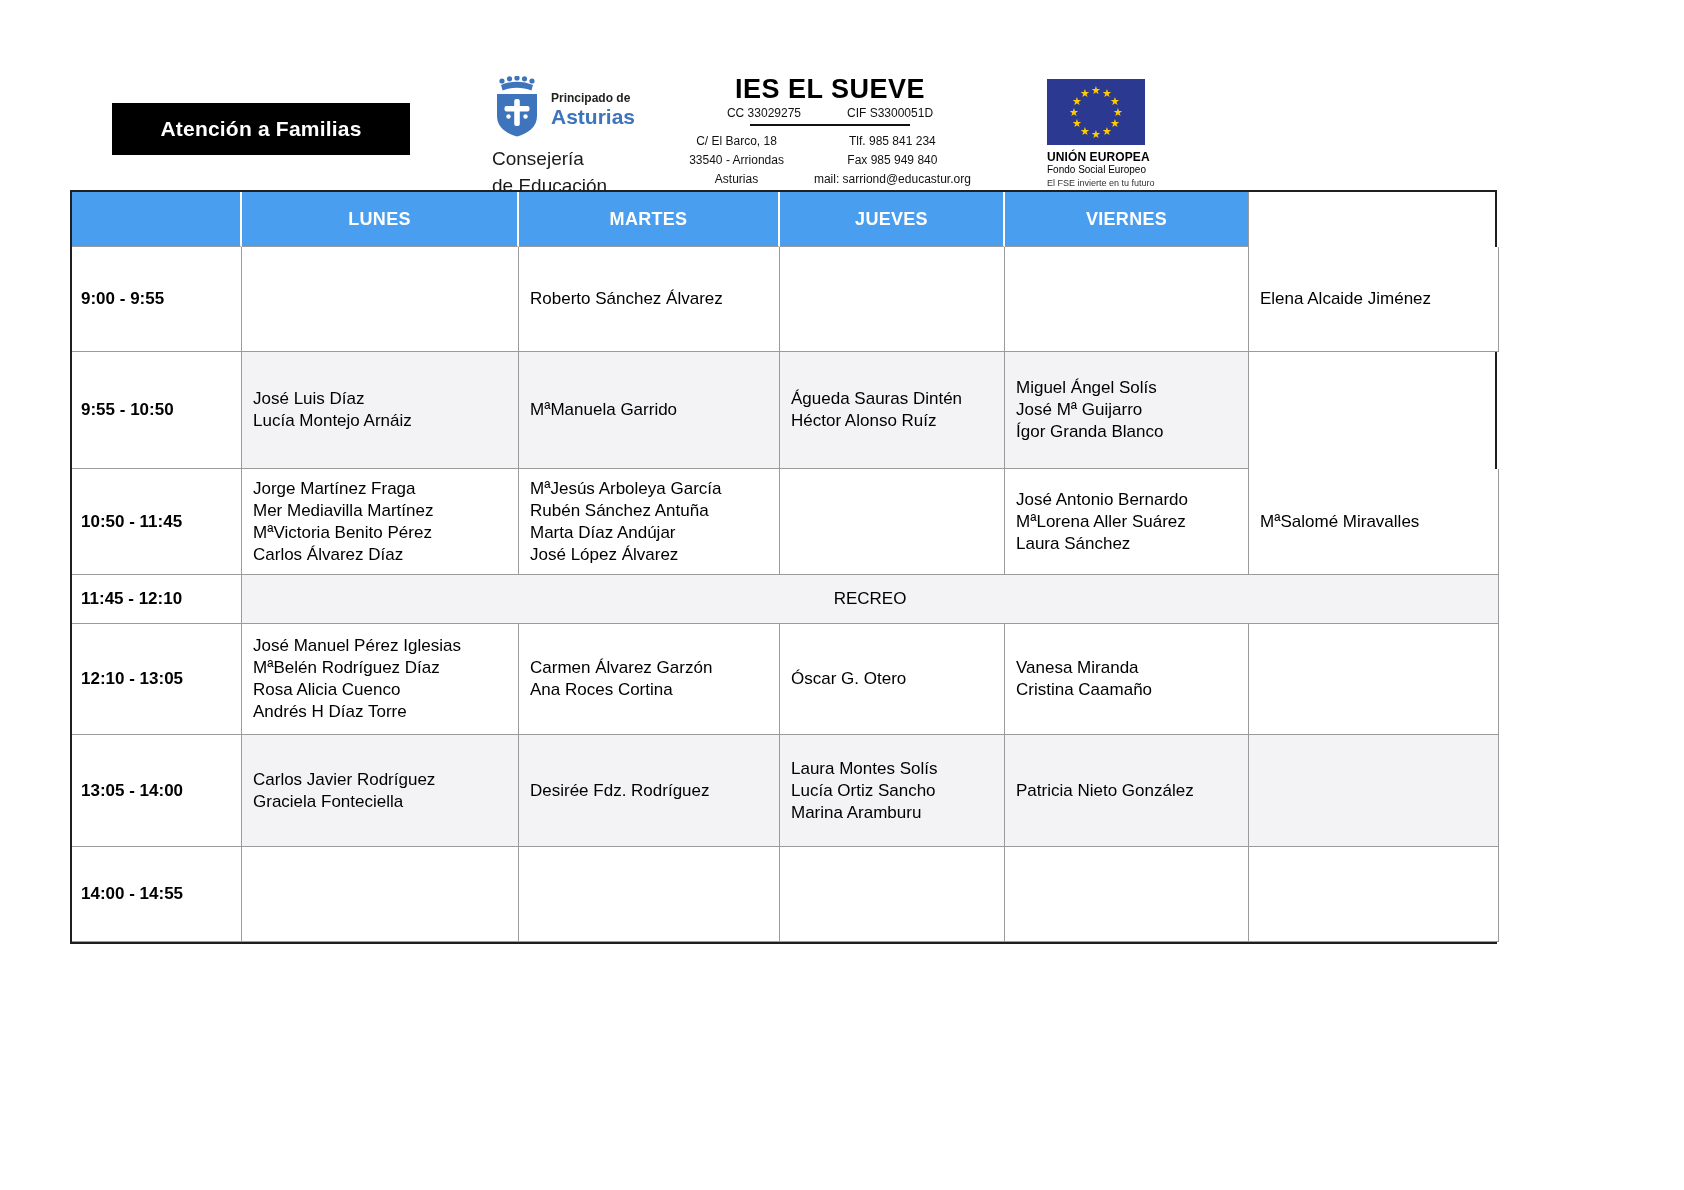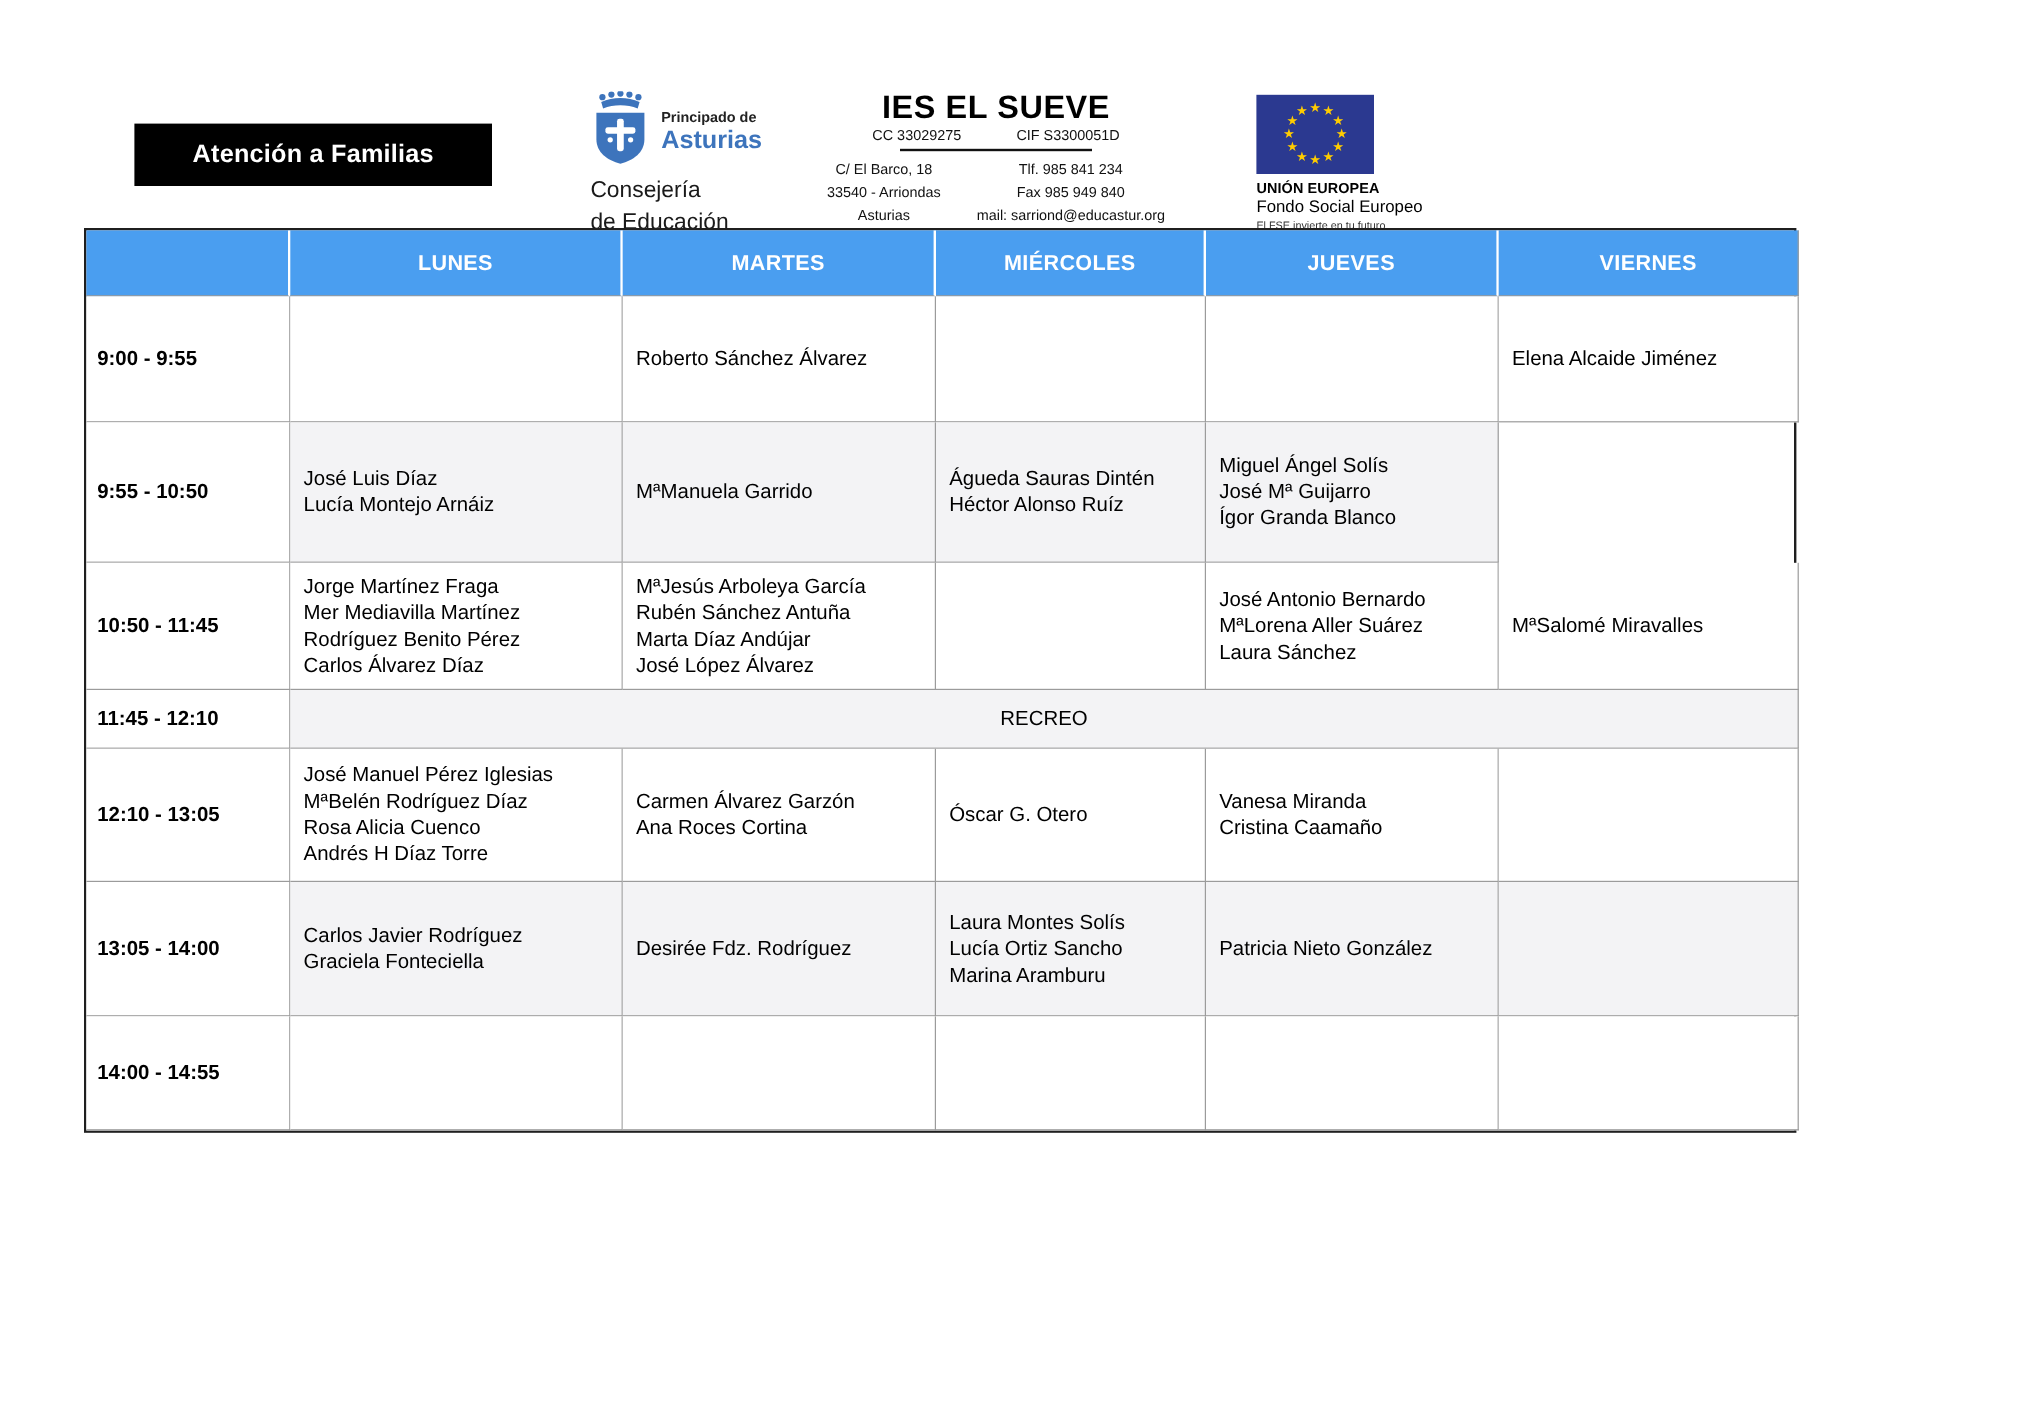--- a/index.html
+++ b/index.html
@@ -35,21 +35,21 @@
   .school-contact .col { min-width:92px; }
 
   
   .eu { position:absolute; left:1047px; top:79px; width:170px; }
   .eu-flag { position:relative; width:98px; height:66px; background:var(--eu-flag-blue,#2B3990); }
   .eu-star {
     position:absolute; left:50%; top:50%; width:12px; height:12px; margin:-6px 0 0 -6px;
     color:var(--eu-star-yellow,#FC0); font-size:11px; line-height:12px; text-align:center;
   }
   .eu-name { font-size:12px; font-weight:bold; margin-top:5px; letter-spacing:.1px; }
-  .eu-line2 { font-size:14px; line-height:1.25; }
+  .eu-line2 { font-size:10px; line-height:1.25; }
   .eu-line3 { font-size:9px; color:#333; margin-top:1px; }
 
   
   .schedule {
     position:absolute; left:70px; top:190px; width:1427px;
     display:grid;
     grid-template-columns:170px 277px 261px 225px 244px 250px;
     grid-template-rows:55px 105px 117px 106px 49px 111px 112px 95px;
     border:2px solid var(--table-border,#1F1F1F);
     background:#fff;
@@ -145,21 +145,20 @@
       </div>
     <div class="eu-name">UNIÓN EUROPEA</div>
     <div class="eu-line2">Fondo Social Europeo</div>
     <div class="eu-line3">El FSE invierte en tu futuro</div>
   </div>
 
   <div class="schedule">
     <div class="cell header-cell"></div>
     <div class="cell header-cell">LUNES</div>
     <div class="cell header-cell">MARTES</div>
-    <div class="cell header-cell">MIÉRCOLES</div>
     <div class="cell header-cell">JUEVES</div>
     <div class="cell header-cell last">VIERNES</div>
 
   <div class="cell time-cell" style="grid-area: 2 / 1;">9:00 - 9:55</div>
       <div class="cell day-cell" style="grid-area: 2 / 2;"></div>
       <div class="cell day-cell" style="grid-area: 2 / 3;">
         <div class="name-line">Roberto Sánchez Álvarez</div>
       </div>
       <div class="cell day-cell" style="grid-area: 2 / 4;"></div>
       <div class="cell day-cell" style="grid-area: 2 / 5;"></div>
@@ -180,21 +179,21 @@
       </div>
       <div class="cell day-cell shaded" style="grid-area: 3 / 5;">
         <div class="name-line">Miguel Ángel Solís</div>
         <div class="name-line">José Mª Guijarro</div>
         <div class="name-line">Ígor Granda Blanco</div>
       </div>
       <div class="cell time-cell" style="grid-area: 4 / 1;">10:50 - 11:45</div>
       <div class="cell day-cell" style="grid-area: 4 / 2;">
         <div class="name-line">Jorge Martínez Fraga</div>
         <div class="name-line">Mer Mediavilla Martínez</div>
-        <div class="name-line">Rodríguez Benito Pérez</div>
+        <div class="name-line">MªVictoria Benito Pérez</div>
         <div class="name-line">Carlos Álvarez Díaz</div>
       </div>
       <div class="cell day-cell" style="grid-area: 4 / 3; justify-content: flex-end;">
         <div class="name-line">MªJesús Arboleya García</div>
         <div class="name-line">Rubén Sánchez Antuña</div>
         <div class="name-line">Marta Díaz Andújar</div>
         <div class="name-line">José López Álvarez</div>
       </div>
       <div class="cell day-cell" style="grid-area: 4 / 4;"></div>
       <div class="cell day-cell" style="grid-area: 4 / 5;">

